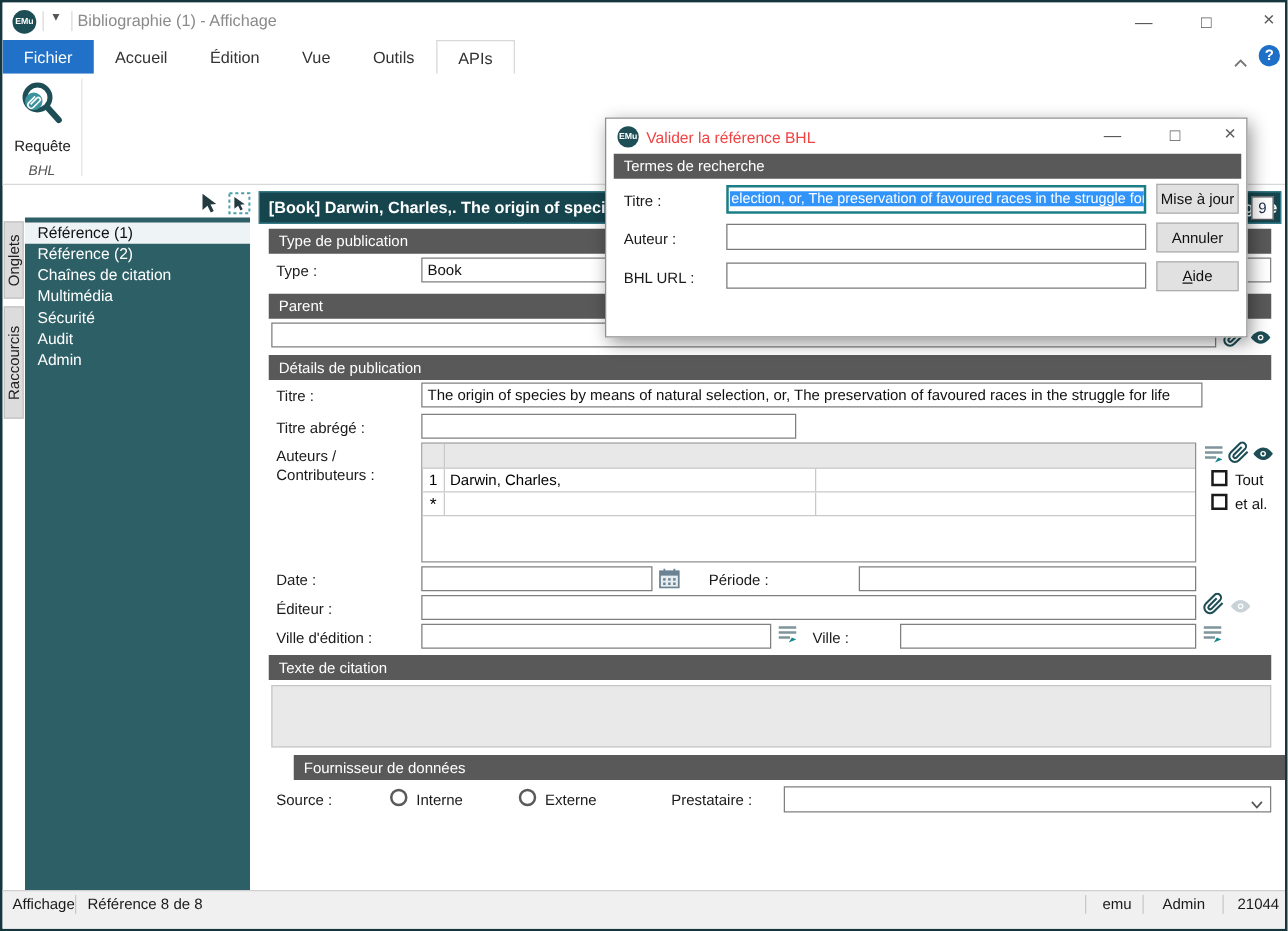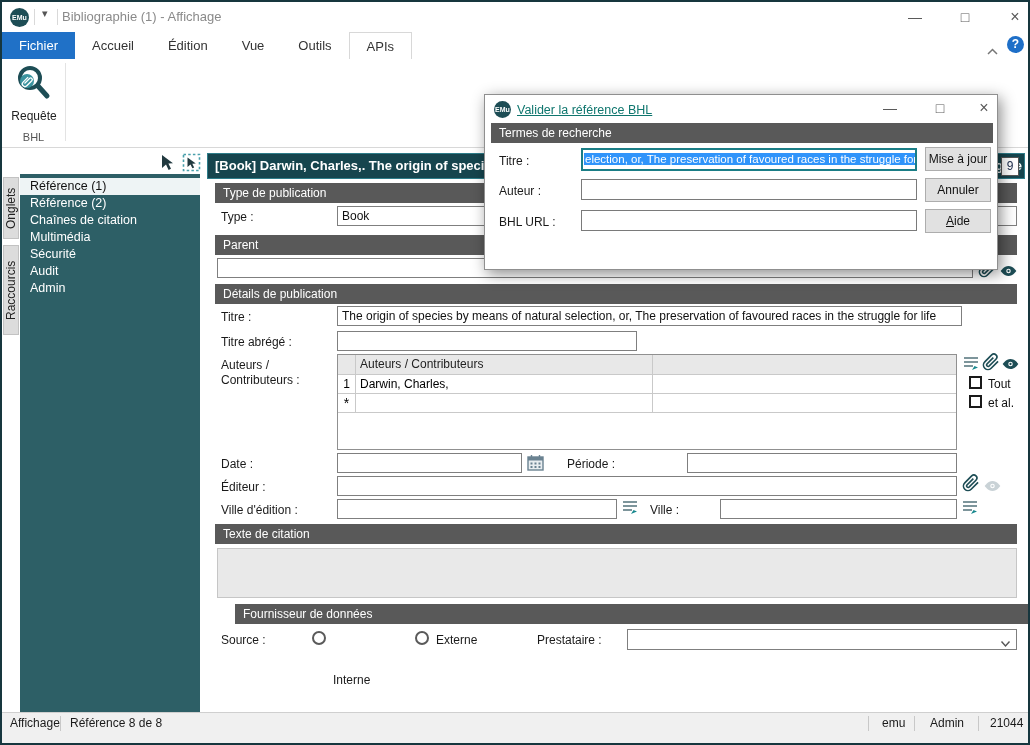--- a/index.html
+++ b/index.html
@@ -22,21 +22,21 @@
   .ribbontabs { position:absolute; left:0; top:30px; right:0; height:27px; background:#fff; display:flex; }
   .rtab { height:27px; line-height:27px; padding:0 17px; font-size:13px; color:#333; }
   .rtab-file { background:#2071c7; color:#fff; }
   .rtab-active { background:#fff; border:1px solid #d8d8d8; border-bottom:none; }
   .ribbonbody { position:absolute; left:0; top:57px; right:0; height:89px; background:#fff;
                 border-bottom:1px solid #d8d8d8;padding-left:19px; }
   .rib-group-sep { position:absolute; left:63px; top:4px; width:1px; height:78px; background:#e3e3e3; }
   .rib-btn { position:absolute; left:6px; top:4px; width:52px; height:64px; text-align:center; }
   .rib-btn-label { font-size:12px; color:#222; margin-top:2px; }
   .rib-group-label { position:absolute; left:0; top:72px; width:63px; text-align:center;
-                     font-size:11px; color:#555; }
+                     font-size:11px; color:#555;font-style:italic; }
   .help-circle { position:absolute; width:17px; height:17px; border-radius:50%; background:#1e6fc8;
                  color:#fff; font-size:12px; font-weight:bold; text-align:center; line-height:17px; }
 
   
   .vtab { position:absolute; left:1px; width:16px; background:#dcdcdc; border:1px solid #c2c2c2;
           color:#222; font-size:12px; writing-mode:vertical-rl; transform:rotate(180deg);
           text-align:center; }
   .sidebar { position:absolute; left:18px; top:172px; width:180px; height:546px; background:#2d5f66; }
   .sb-item { height:17px; line-height:17px; padding-left:10px; font-size:12.5px; color:#fff;
              white-space:nowrap; overflow:hidden; }
@@ -70,21 +70,21 @@
   .atc-a { width:297px; border-right:1px solid #c9c9c9; padding-left:4px; flex:none;
            white-space:nowrap; overflow:hidden; }
   .atc-r { flex:1; padding-left:4px; white-space:nowrap; overflow:hidden;margin-top:35px; }
 
   
   .icon { position:absolute; display:inline-block; }
 
   
   .dialog { position:absolute; left:482px; top:92px; width:514px; height:176px; background:#fff;
             border:1px solid #8f8f8f; box-shadow:3px 4px 14px rgba(0,0,0,0.45); z-index:10; }
-  .dlg-title { position:absolute; left:32px; top:8px; font-size:12.5px; color:#0f766e;text-decoration:underline; }
+  .dlg-title { position:absolute; left:32px; top:8px; font-size:12.5px; color:#ef4444; }
   .dlg-sechdr { position:absolute; left:6px; top:28px; width:502px; height:20px; background:#595959;
                 color:#fff; font-size:12px; line-height:20px; padding-left:8px; }
   .dlg-lbl { position:absolute; font-size:12px; color:#1a1a1a; }
   .dlg-inp { position:absolute; left:96px; width:336px; height:21px; background:#fff;
              border:1px solid #7a7a7a; font-size:11.5px; line-height:19px; padding:0 1px;
              white-space:nowrap; overflow:hidden; }
   .dlg-inp.focus { border:2px solid #1b7e86; height:23px; }
   .sel-text { background:#3094fa; color:#fff; padding:0 1px; }
   .dlg-btn { position:absolute; left:440px; width:66px; height:24px; line-height:22px; }
   .u-first::first-letter { text-decoration:underline; }
@@ -198,21 +198,20 @@
 
   <div class="lbl" style="left:219px; top:333px;">Titre abrégé :</div>
   <div class="inp" style="left:335px; top:329px; width:300px;"></div>
 
   <div class="lbl" style="left:219px; top:356px;">Auteurs /</div>
   <div class="lbl" style="left:219px; top:371px;">Contributeurs :</div>
 
   <div class="authtable">
     <div class="atrow hdr">
       <div class="atc-num"></div>
-      <div class="atc-a">Auteurs / Contributeurs</div>
       <div class="atc-r">Rôle</div>
     </div>
     <div class="atrow">
       <div class="atc-num">1</div>
       <div class="atc-a">Darwin, Charles,</div>
       <div class="atc-r"></div>
     </div>
     <div class="atrow">
       <div class="atc-num" style="font-size:14px;">*</div>
       <div class="atc-a"></div>
@@ -301,21 +300,21 @@
         <path d="M9 14 L15 11.5 L11.5 10 Z" fill="#17888e"></path>
       </svg>
   </span>
 
   <div class="sechdr" style="top:522px;">Texte de citation</div>
   <div class="txtarea" style="left:215px; top:546px; width:800px; height:50px;"></div>
 
   <div class="sechdr" style="top:602px;margin-left:20px;">Fournisseur de données</div>
   <div class="lbl" style="left:219px; top:631px;">Source :</div>
   <div class="radio" style="left:310px; top:629px;"></div>
-  <div class="lbl" style="left:331px; top:631px;margin-top:40px;">Interne</div>
+  <div class="lbl" style="left:331px; top:631px;">Interne</div>
   <div class="radio" style="left:413px; top:629px;"></div>
   <div class="lbl" style="left:434px; top:631px;">Externe</div>
   <div class="lbl" style="left:535px; top:631px;">Prestataire :</div>
   <div class="inp" style="left:625px; top:627px; width:390px; height:21px;">
     <span></span>
     <span style="position:absolute; right:5px; top:5px;">
       <svg width="11" height="8" viewBox="0 0 11 8">
           <polyline points="1.5,1.5 5.5,6 9.5,1.5" fill="none" stroke="#555" stroke-width="1.4"></polyline>
         </svg>
     </span>

